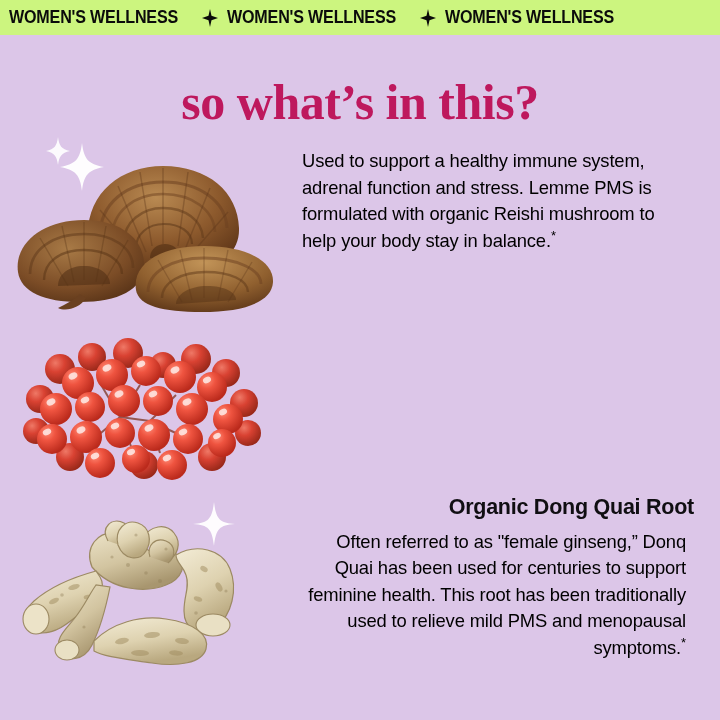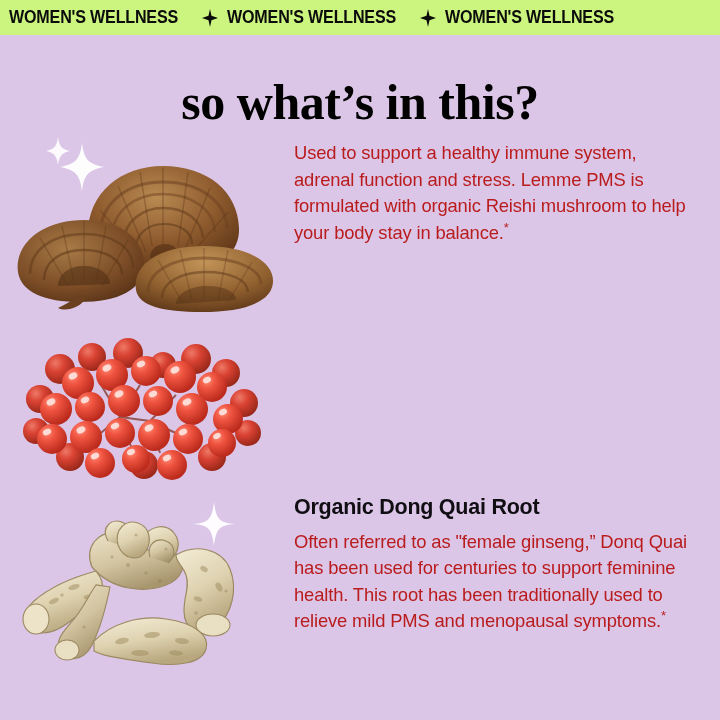--- a/index.html
+++ b/index.html
@@ -37,46 +37,46 @@
   .banner-sep svg{display:block;}
 
   
   .headline{
     position:absolute;left:0;top:76px;width:720px;
     text-align:center;
     font-family:"Liberation Serif", serif;
     font-weight:700;
     font-size:50px;
     letter-spacing:-0.5px;
-    color:#000000;
+    color:#be185d;
     line-height:1.05;
   }
 
   
   .row{position:absolute;left:0;width:720px;}
   .row-1{top:140px;height:180px;}
   .row-2{top:325px;height:160px;}
-  .row-3{top:495px;height:190px;}
+  .row-3{top:495px;height:190px;text-align:right;}
 
   .art{position:absolute;left:0;top:0;width:290px;height:100%;}
   .copy{position:absolute;left:294px;top:0;width:400px;}
 
   .ing-title{
     font-weight:700;
     font-size:21.5px;
     color:#100e12;
     letter-spacing:-0.25px;
     margin:0 0 9px 0;
     line-height:1.15;
   }
   .ing-body{
     font-size:18.4px;
     line-height:26.5px;
-    color:#b91c1c;
-    margin:0;
+    color:#000000;
+    margin:8px;
     letter-spacing:-0.15px;
   }
   .ast{font-size:13px;vertical-align:super;line-height:0;}
 
   
   .spark{position:absolute;pointer-events:none;}
   .spark svg{display:block;}
 
   
   .art svg{display:block;}

